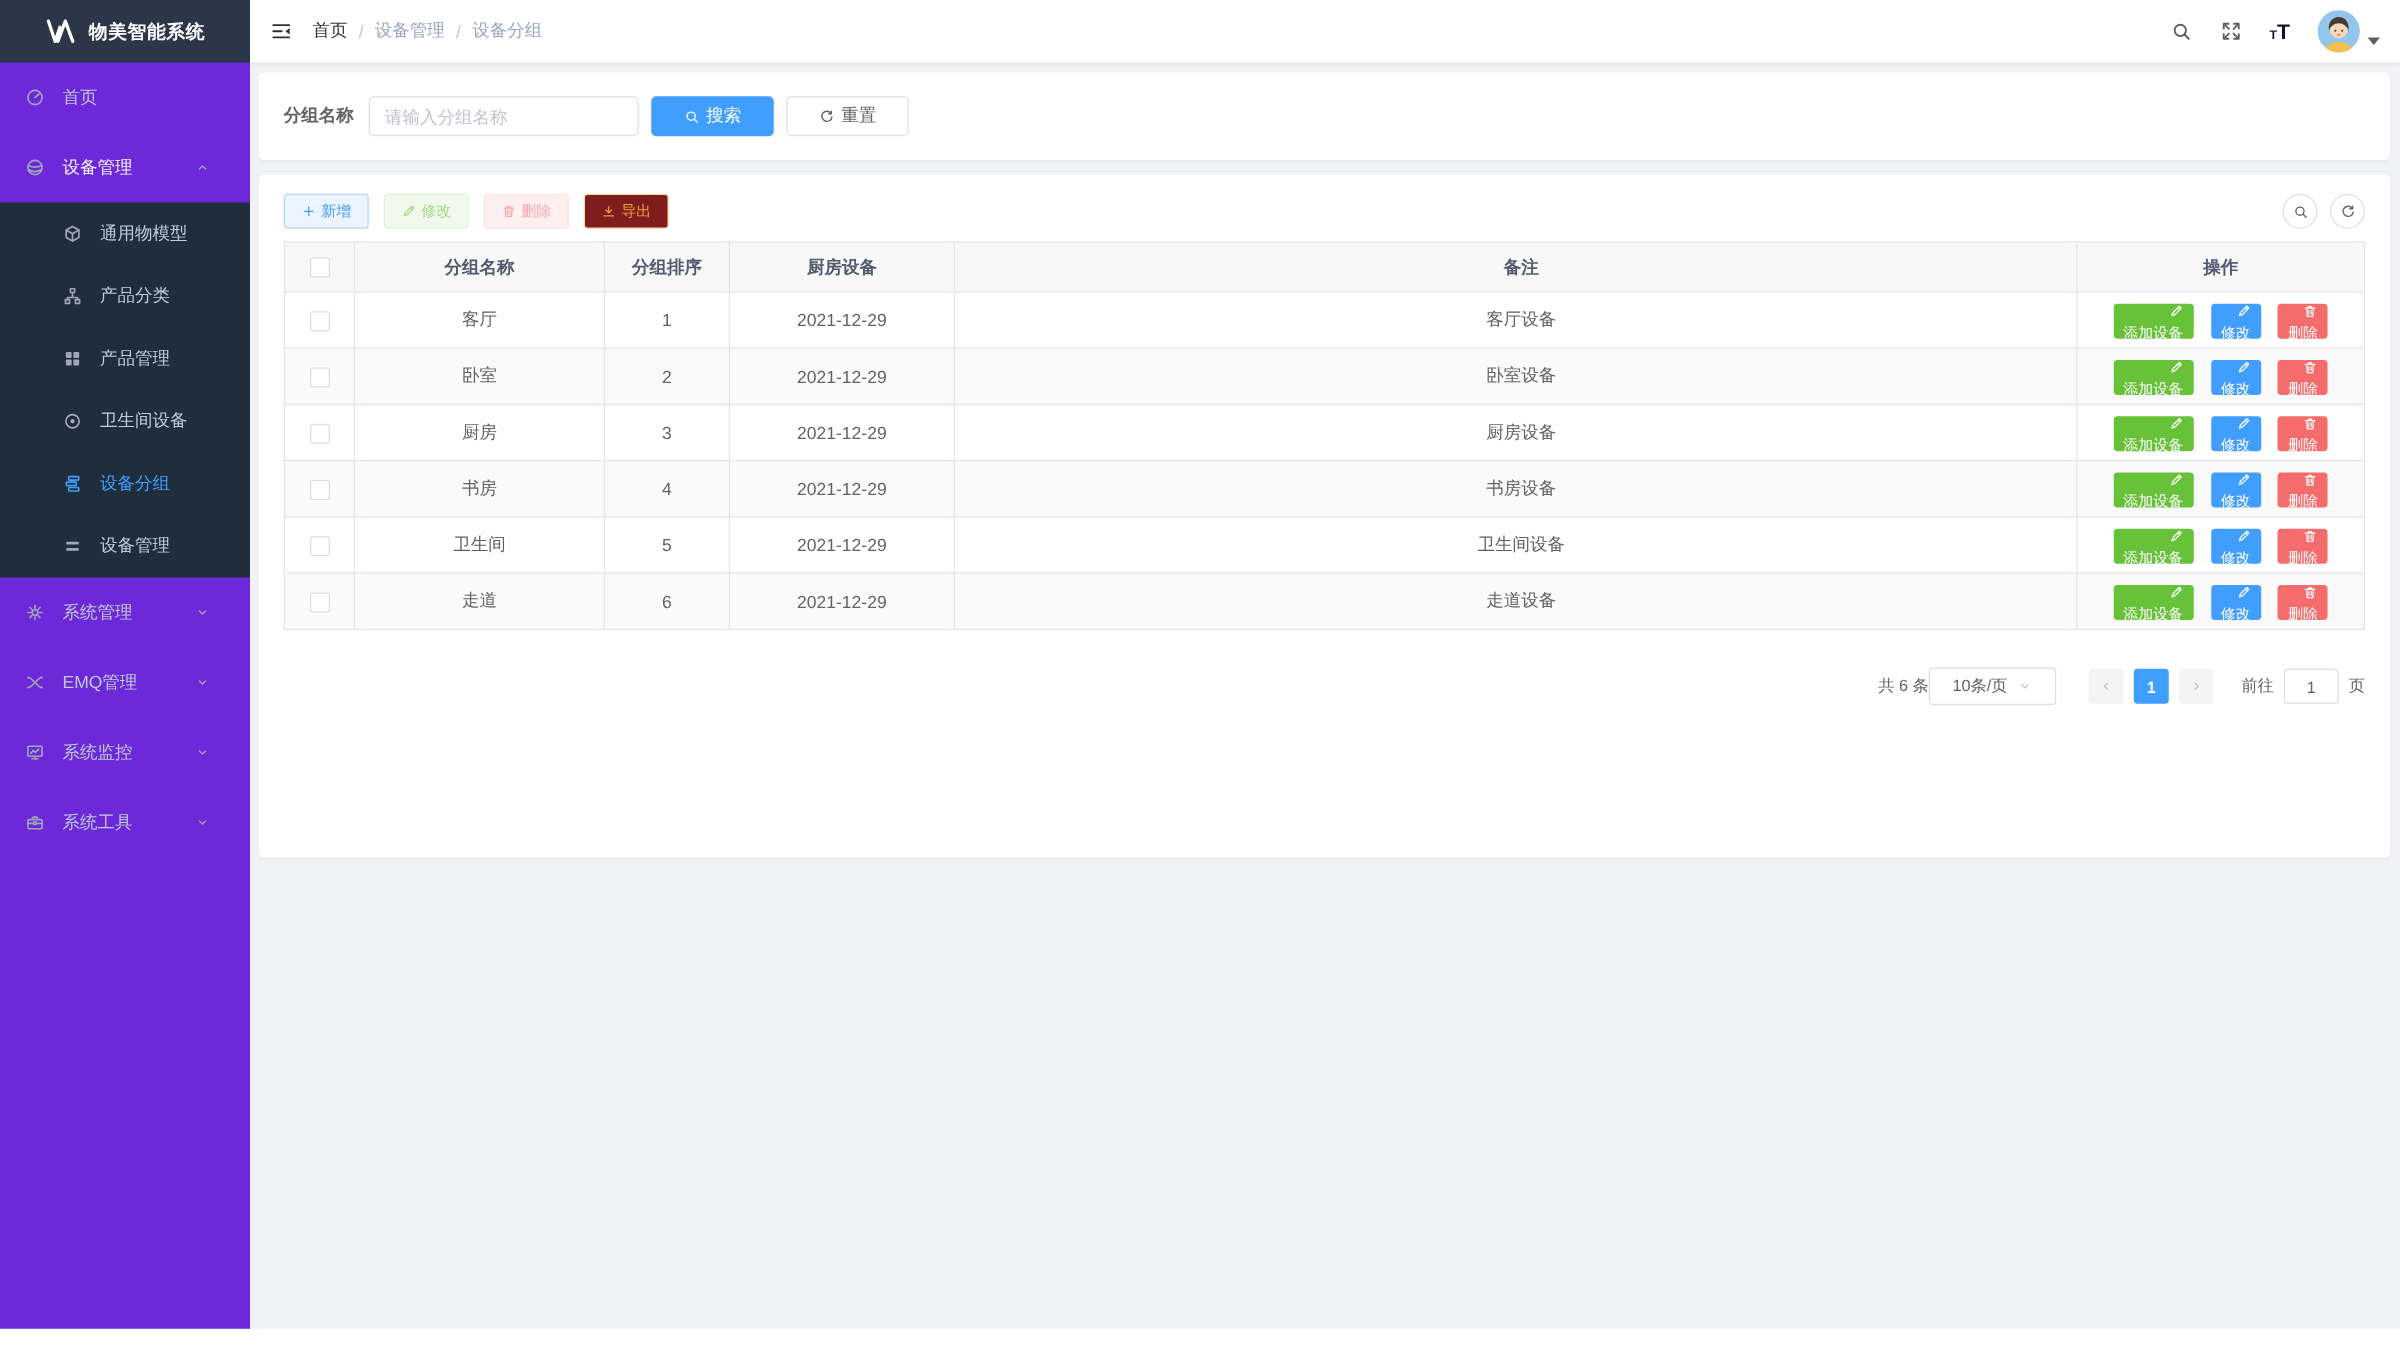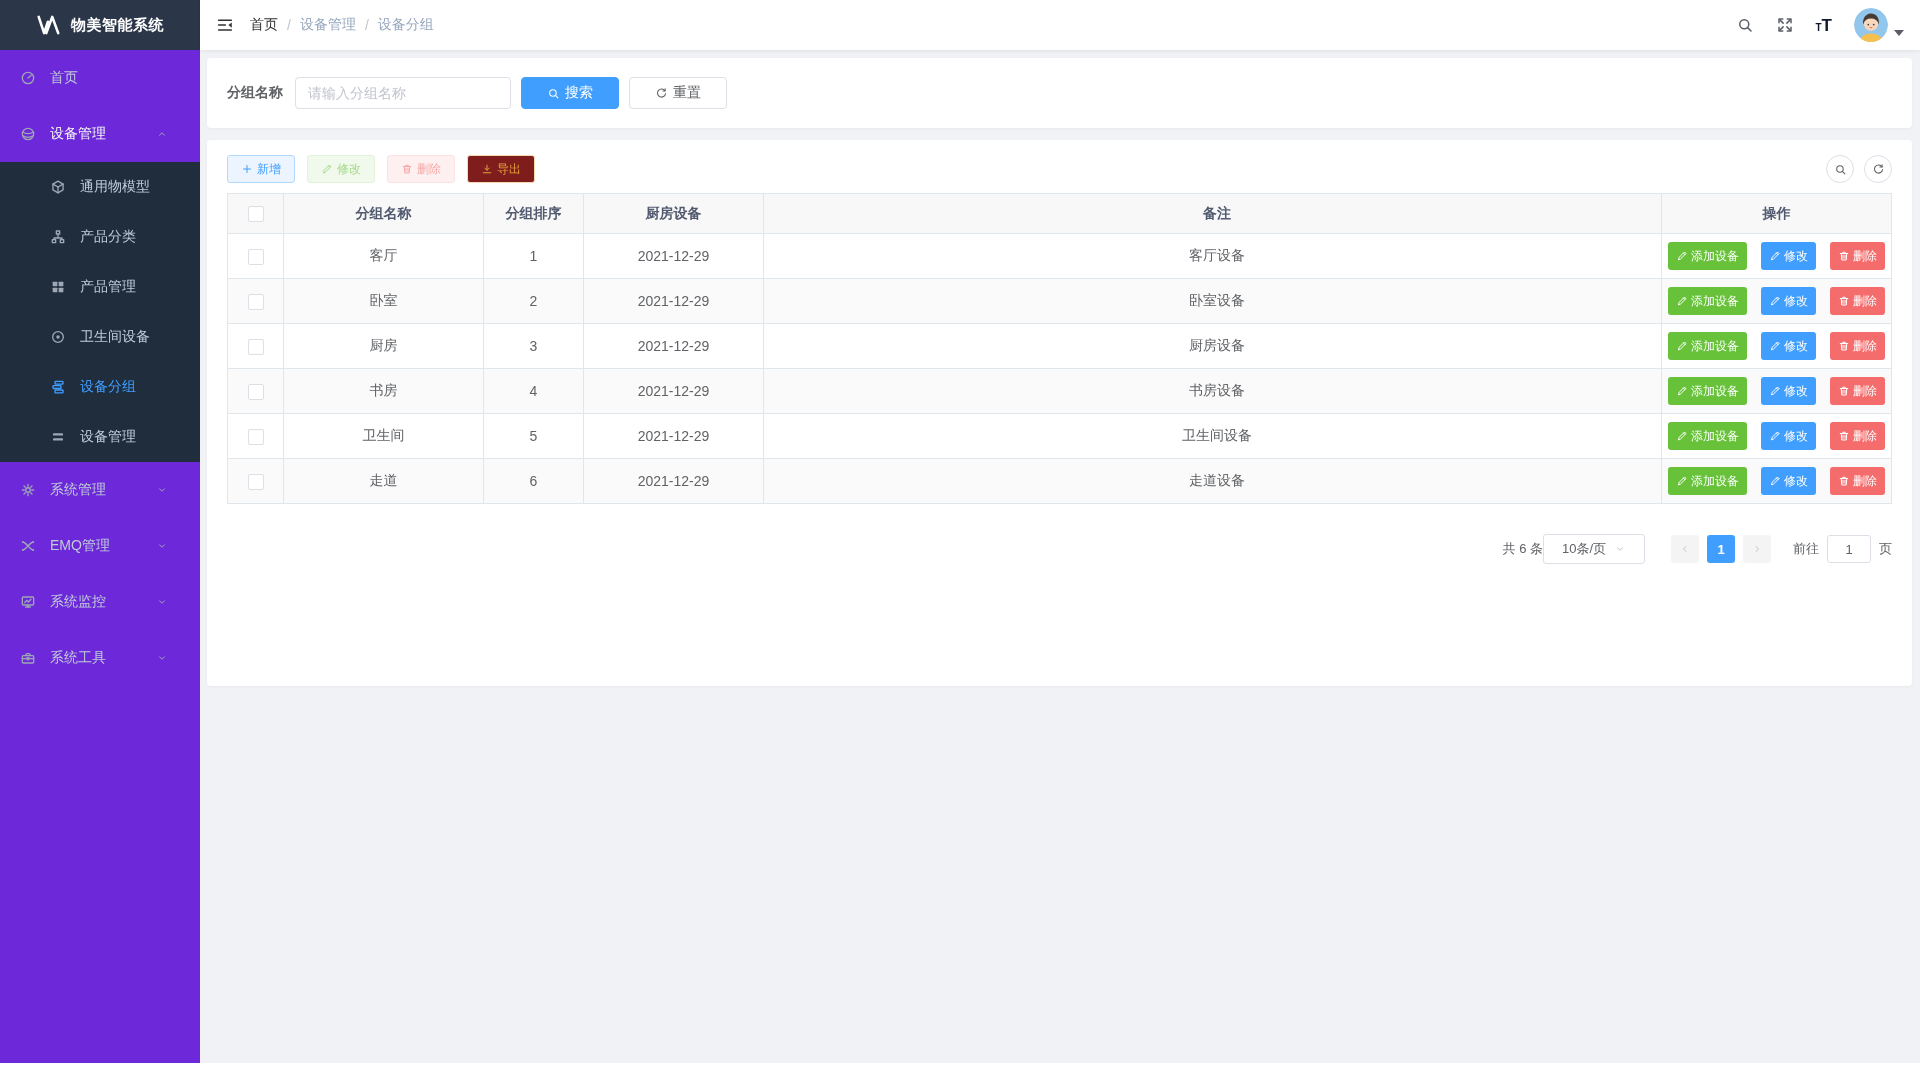--- a/index.html
+++ b/index.html
@@ -70,21 +70,21 @@
   .toolbar-right{margin-left:auto;display:flex;gap:10px;}
   .circle-btn{width:28px;height:28px;border-radius:50%;border:1px solid #dcdfe6;background:#fff;color:#606266;display:flex;align-items:center;justify-content:center;cursor:pointer;padding:0;}
 
   table.grid{width:100%;border-collapse:collapse;margin-top:10px;font-size:14px;table-layout:fixed;}
   table.grid th,table.grid td{border:1px solid #dfe6ec;box-sizing:border-box;}
   table.grid th{height:40px;background:#f8f8f9;color:#515a6e;font-weight:bold;text-align:center;}
   table.grid td{height:45px;color:#606266;text-align:center;}
   th.c-left,td.c-left{text-align:left;padding-left:10px;}
   tbody tr:nth-child(even){background:#fafafa;}
   .checkbox{display:inline-block;width:14px;height:14px;border:1px solid #dcdfe6;border-radius:2px;background:#fff;vertical-align:middle;cursor:pointer;}
-  .abtn{display:inline-flex;align-items:center;gap:3px;height:28px;padding:0 8px;border:none;border-radius:3px;color:#fff;font-size:12px;cursor:pointer;margin:0 5px;font-family:inherit;}
+  .abtn{display:inline-flex;align-items:flex-end;gap:3px;height:28px;padding:0 8px;border:none;border-radius:3px;color:#fff;font-size:12px;cursor:pointer;margin:0 5px;font-family:inherit;flex-direction:column;}
   .abtn-green{background:#67C23A;}
   .abtn-blue{background:#409EFF;}
   .abtn-red{background:#F56C6C;}
 
   .pager{margin-top:30px;display:flex;align-items:center;justify-content:flex-end;font-size:13px;color:#606266;}
   .pg-total{}
   .pg-size{width:100px;height:28px;border:1px solid #dcdfe6;border-radius:3px;display:flex;align-items:center;justify-content:center;gap:8px;cursor:pointer;margin-right:22px;color:#606266;background:#fff;}
   .pg-size .ic{color:#c0c4cc;}
   .pg-btn{min-width:28px;height:28px;border:none;border-radius:3px;background:#f4f4f5;color:#c0c4cc;display:inline-flex;align-items:center;justify-content:center;cursor:pointer;margin:0 4px;font-size:13px;font-family:inherit;}
   .pg-active{background:#409EFF;color:#fff;font-weight:bold;}

